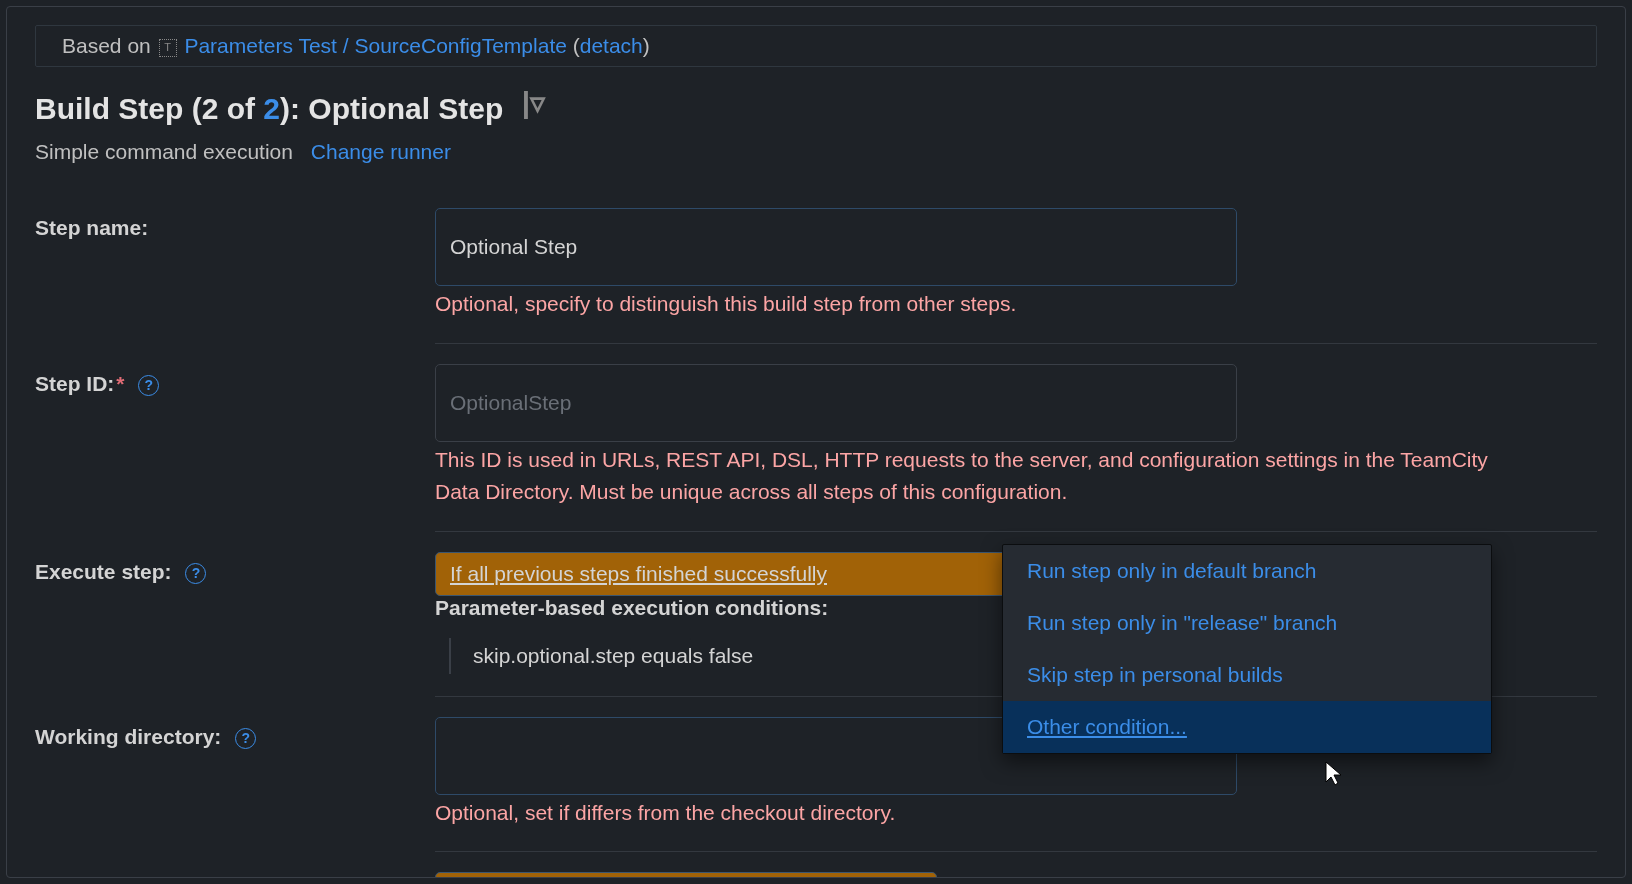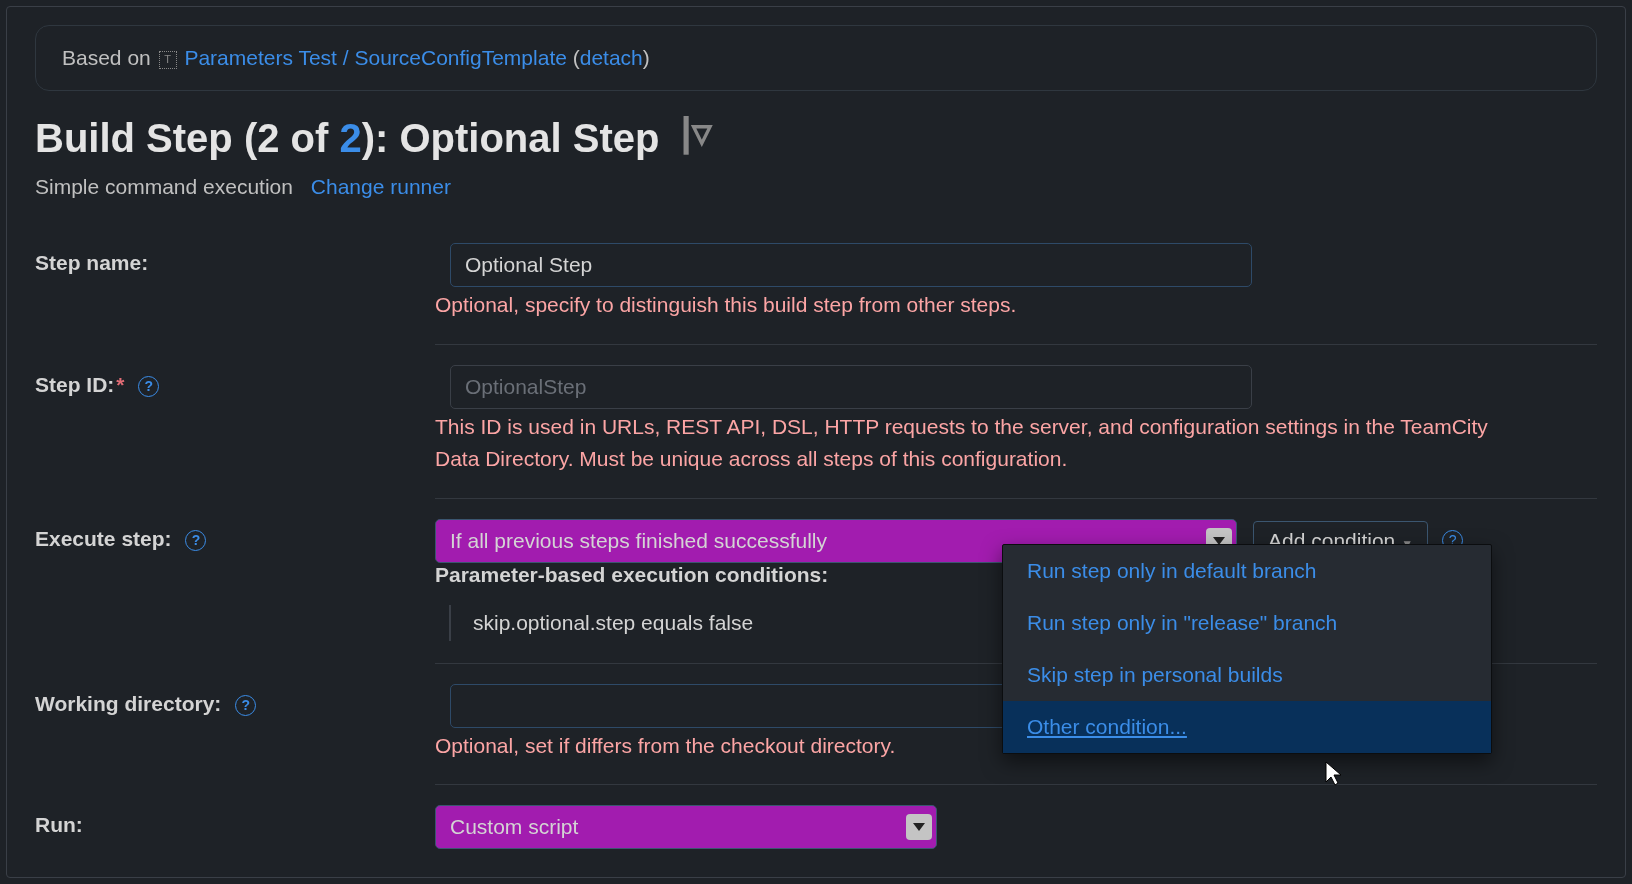--- a/index.html
+++ b/index.html
@@ -14,41 +14,41 @@
   padding: 6px;
 }
 .outer {
   border: 1px solid #3a3f47;
   border-radius: 4px;
   height: 100%;
   overflow: hidden;
 }
 .based-banner {
   border: 1px solid #2f373f;
-  border-radius: 14px;
+  border-radius: 2px;
   margin: 18px 28px;
-  padding: 20px 26px;
+  padding: 8px 26px;
   color: #c0c0c0;
 }
 .tpl-icon {
   display: inline-block;
   width: 18px;
   height: 18px;
   border: 1px dotted #888;
   color: #888;
   font-size: 11px;
   text-align: center;
   line-height: 15px;
   vertical-align: 2px;
   margin: 0 2px;
 }
 .link { color: #3b8de8; }
 .content { padding: 0 28px; }
 h1 {
-  font-size: 40px;
+  font-size: 30px;
   font-weight: 700;
   color: #e4e4e4;
   margin-bottom: 14px;
 }
 h1 .accent { color: #3b8de8; }
 .step-dropdown-icon {
   display: inline-block;
   vertical-align: 6px;
   margin-left: 10px;
   color: #888;
@@ -82,24 +82,23 @@
   line-height: 18px;
   margin-left: 8px;
   vertical-align: 1px;
   cursor: pointer;
 }
 .input {
   width: 802px;
   background: #1e2227;
   border: 1px solid #2e4a68;
   border-radius: 5px;
-  padding: 9px 14px;
+  padding: 26px 14px;
   color: #d4d4d4;
   font-size: 21px;
-  margin-left: 15px;
 }
 .input.disabled {
   border-color: #3a3f47;
   color: #6a6f77;
 }
 .hint {
   color: #fca5a5;
   margin-top: 2px;
   line-height: 1.55;
   max-width: 1080px;
@@ -108,27 +107,28 @@
   margin-left: 400px;
   border: none;
   border-top: 1px solid #33383f;
   margin-top: 22px;
   margin-bottom: 20px;
 }
 .select {
   display: flex;
   align-items: center;
   justify-content: space-between;
-  background: #a21caf;
+  background: #a16207;
   border: 1px solid #3b5670;
   border-radius: 5px;
   padding: 8px 4px 8px 14px;
   color: #d4d4d4;
   font-size: 21px;
   cursor: pointer;
+  text-decoration: underline;
 }
 .select.wide { width: 802px; }
 .select.narrow { width: 502px; }
 .caret {
   display: inline-flex;
   align-items: center;
   justify-content: center;
   width: 26px;
   height: 26px;
   background: #c4c4c4;

